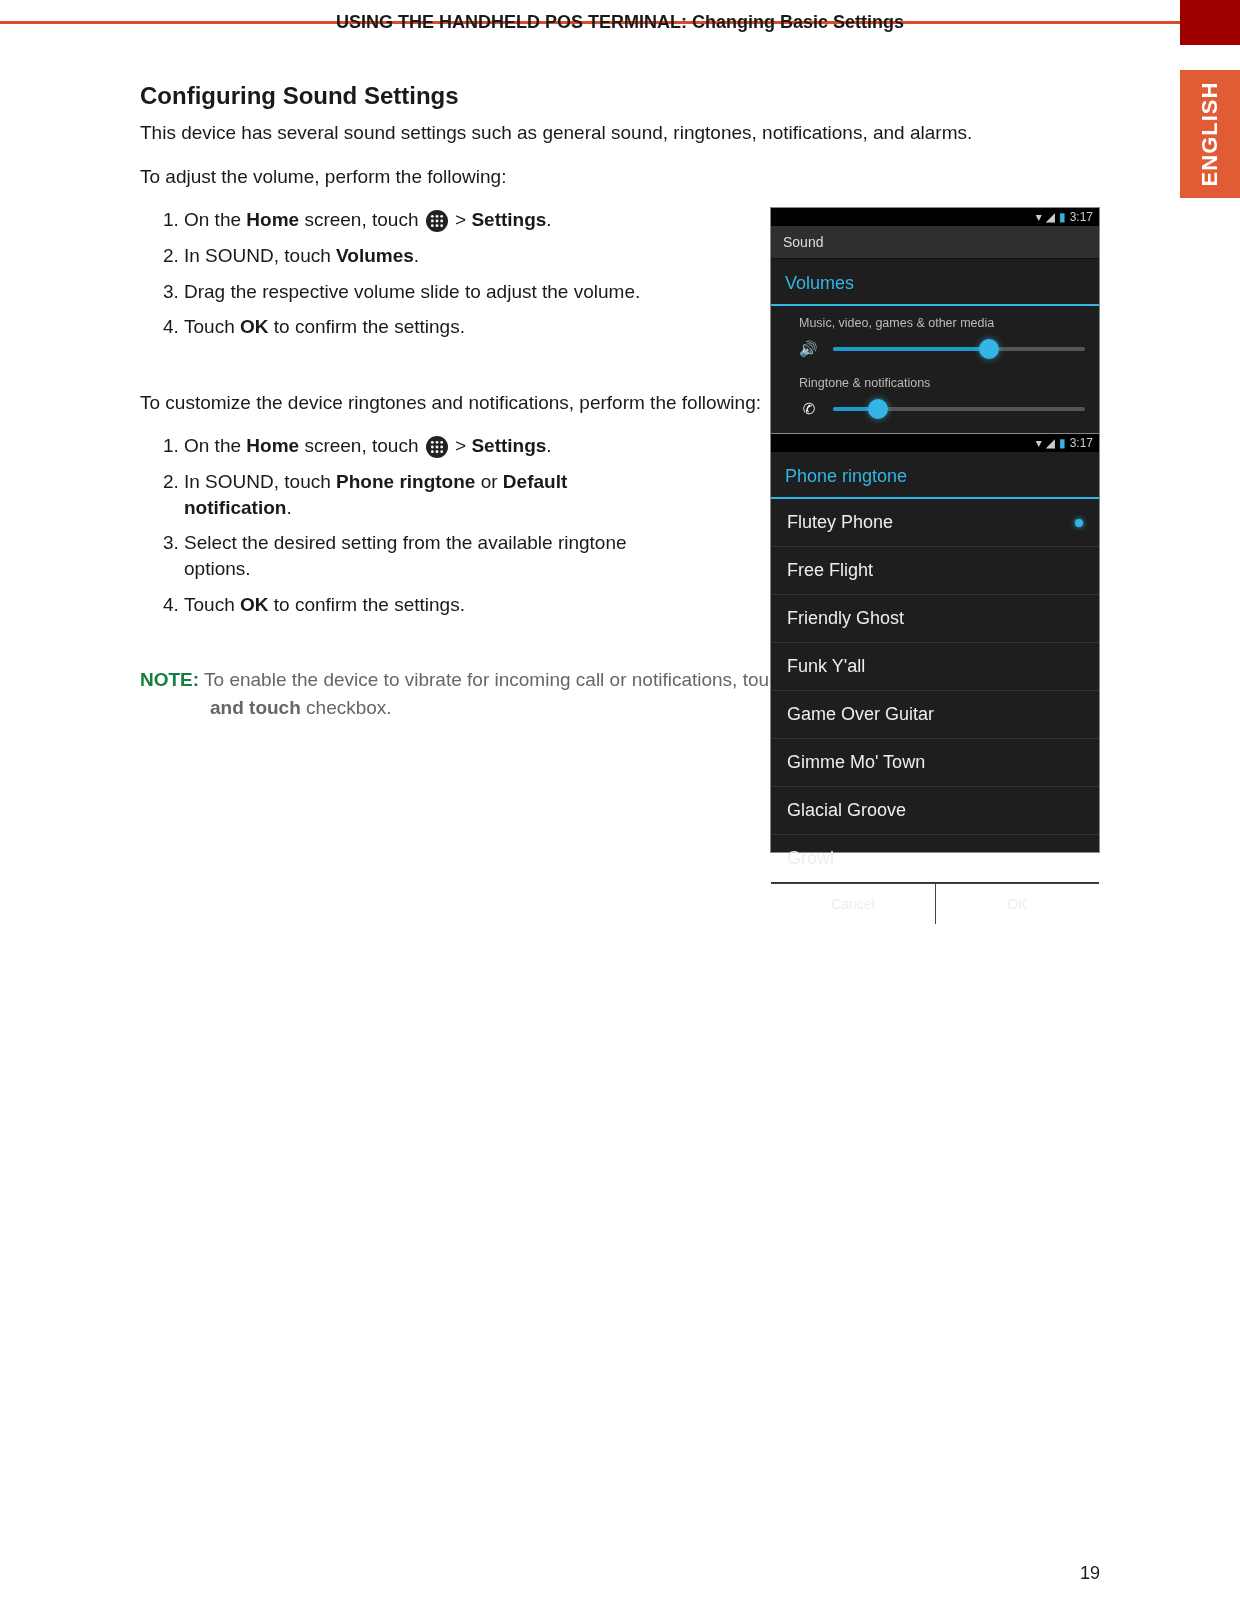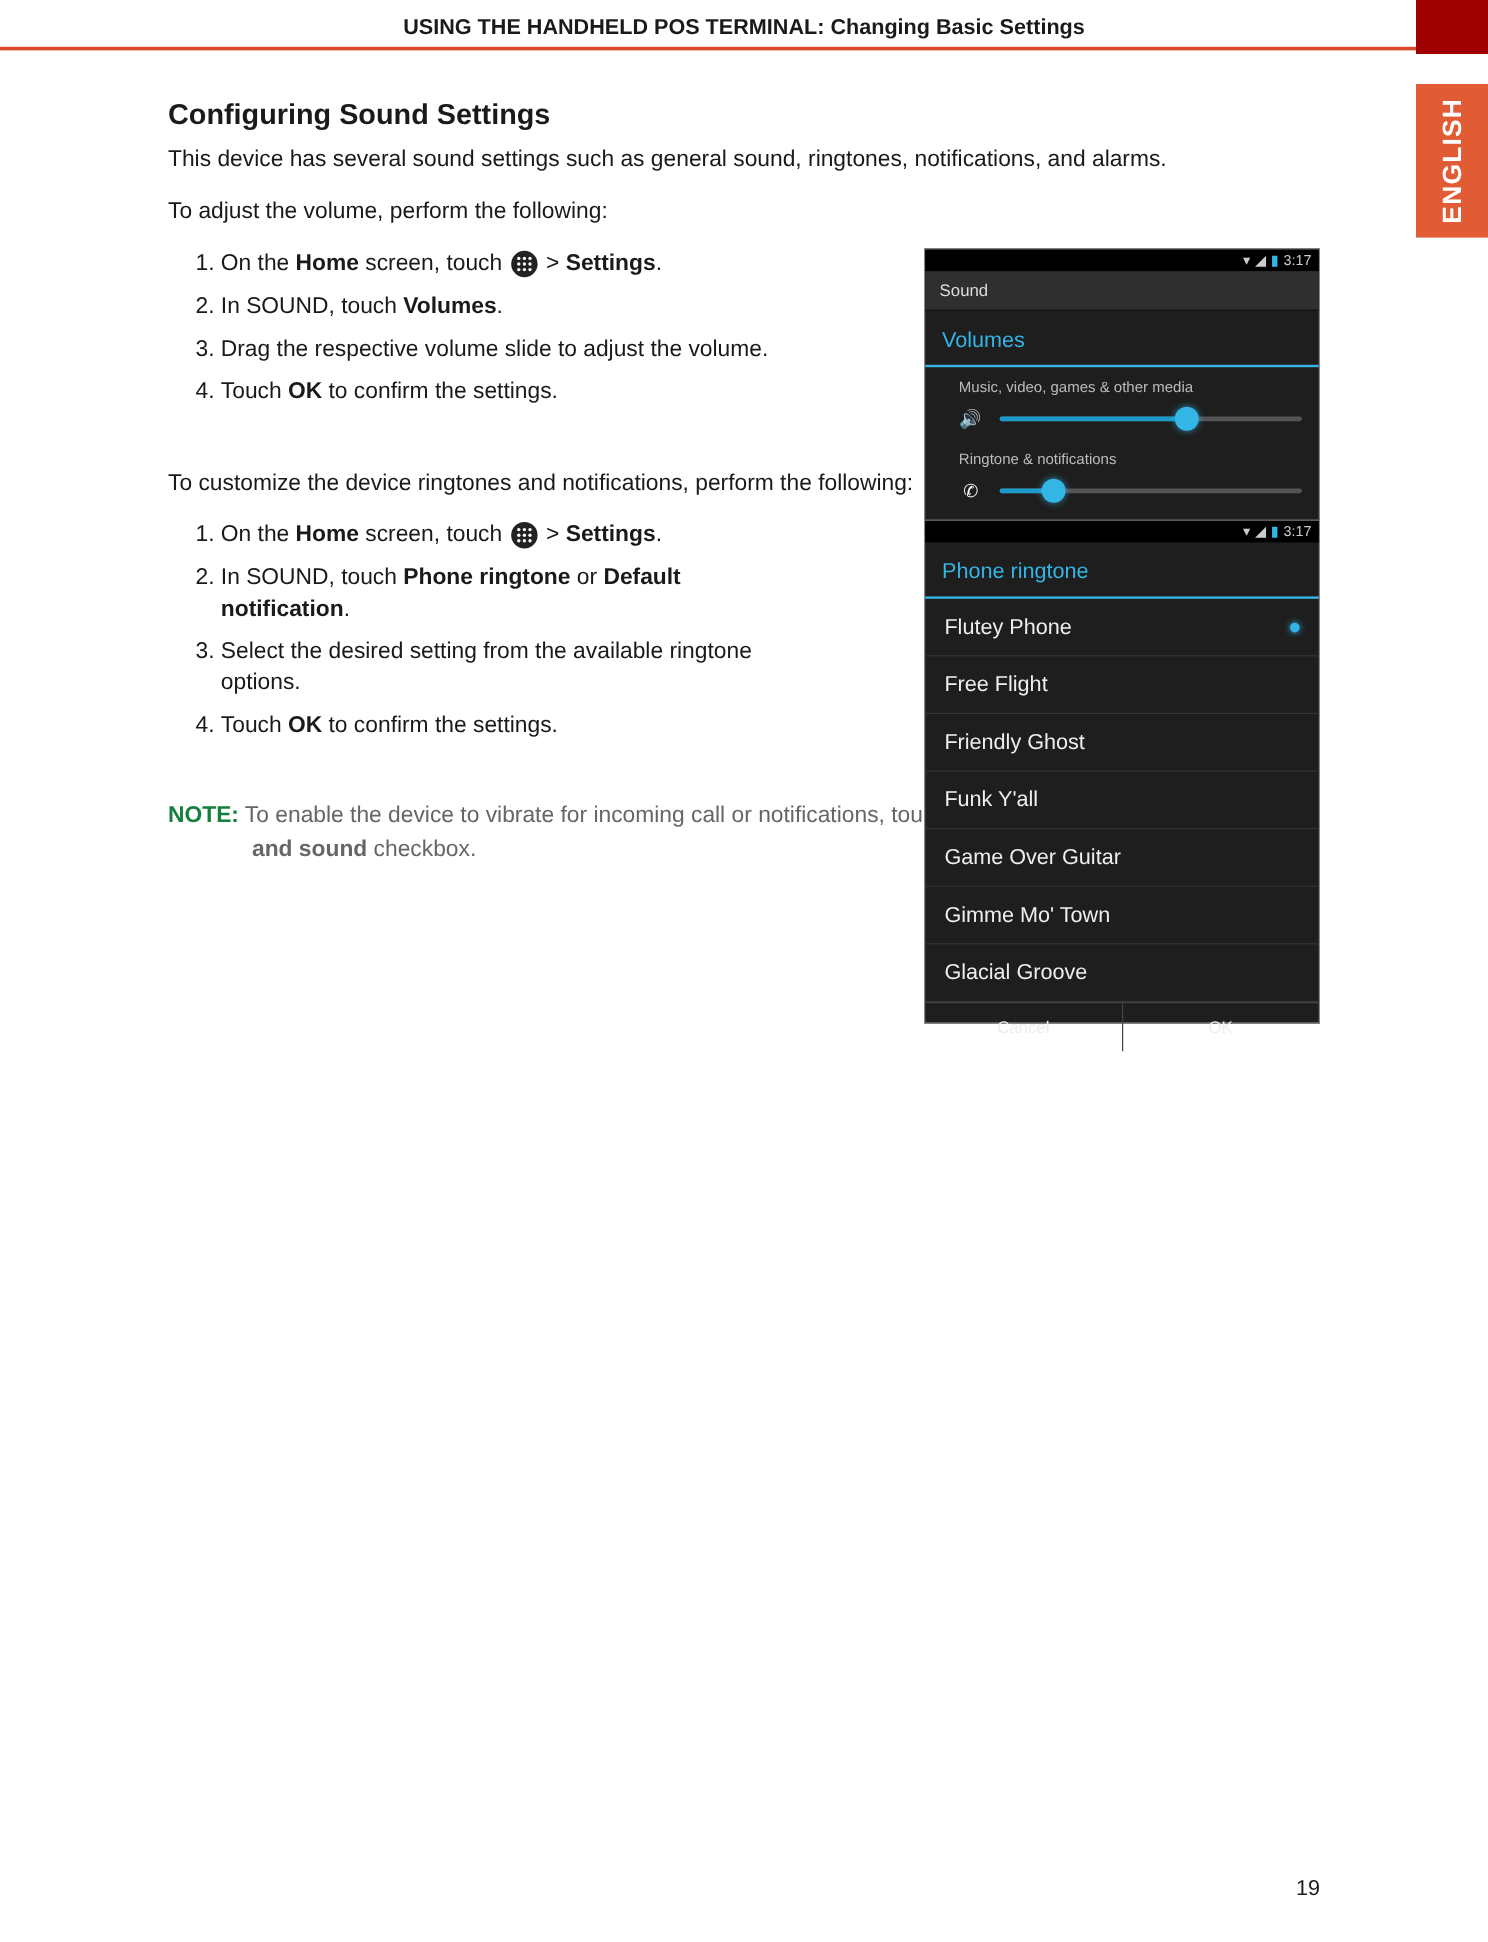--- a/index.html
+++ b/index.html
@@ -9,21 +9,21 @@
     font-size: 19px;
     color: #1a1a1a;
     width: 1240px;
     height: 1618px;
     position: relative;
     background: #fff;
   }
   .header-bar {
     position: absolute;
     top: 0; left: 0; right: 0;
-    height: 42px;
+    height: 24px;
     border-bottom: 3px solid #D94B2B;
   }
   .header-title {
     text-align: center;
     font-weight: bold;
     font-size: 18px;
     padding-top: 12px;
   }
   .red-block {
     position: absolute;
@@ -306,27 +306,30 @@
           </div>
           <div class="ring-item">
             <span>Game Over Guitar</span>
           </div>
           <div class="ring-item">
             <span>Gimme Mo' Town</span>
           </div>
           <div class="ring-item">
             <span>Glacial Groove</span>
           </div>
+          <div class="ring-item">
+            <span>Growl</span>
+          </div>
         </div>
       <div class="btn-row">
         <div>Cancel</div>
         <div>OK</div>
       </div>
     </div>
   </div>
 
   <div class="note" style="margin-top:50px">
     <span class="note-label">NOTE:</span><span> To enable the device to vibrate for incoming call or notifications, touch </span><b>Vibrate</b>
-    <span class="note-indent"><b>and sound</b><span> checkbox.</span></span>
+    <span class="note-indent"><b>and touch</b><span> checkbox.</span></span>
   </div>
 </div>
 
 <div class="page-num">19</div>
 
 </body></html>

